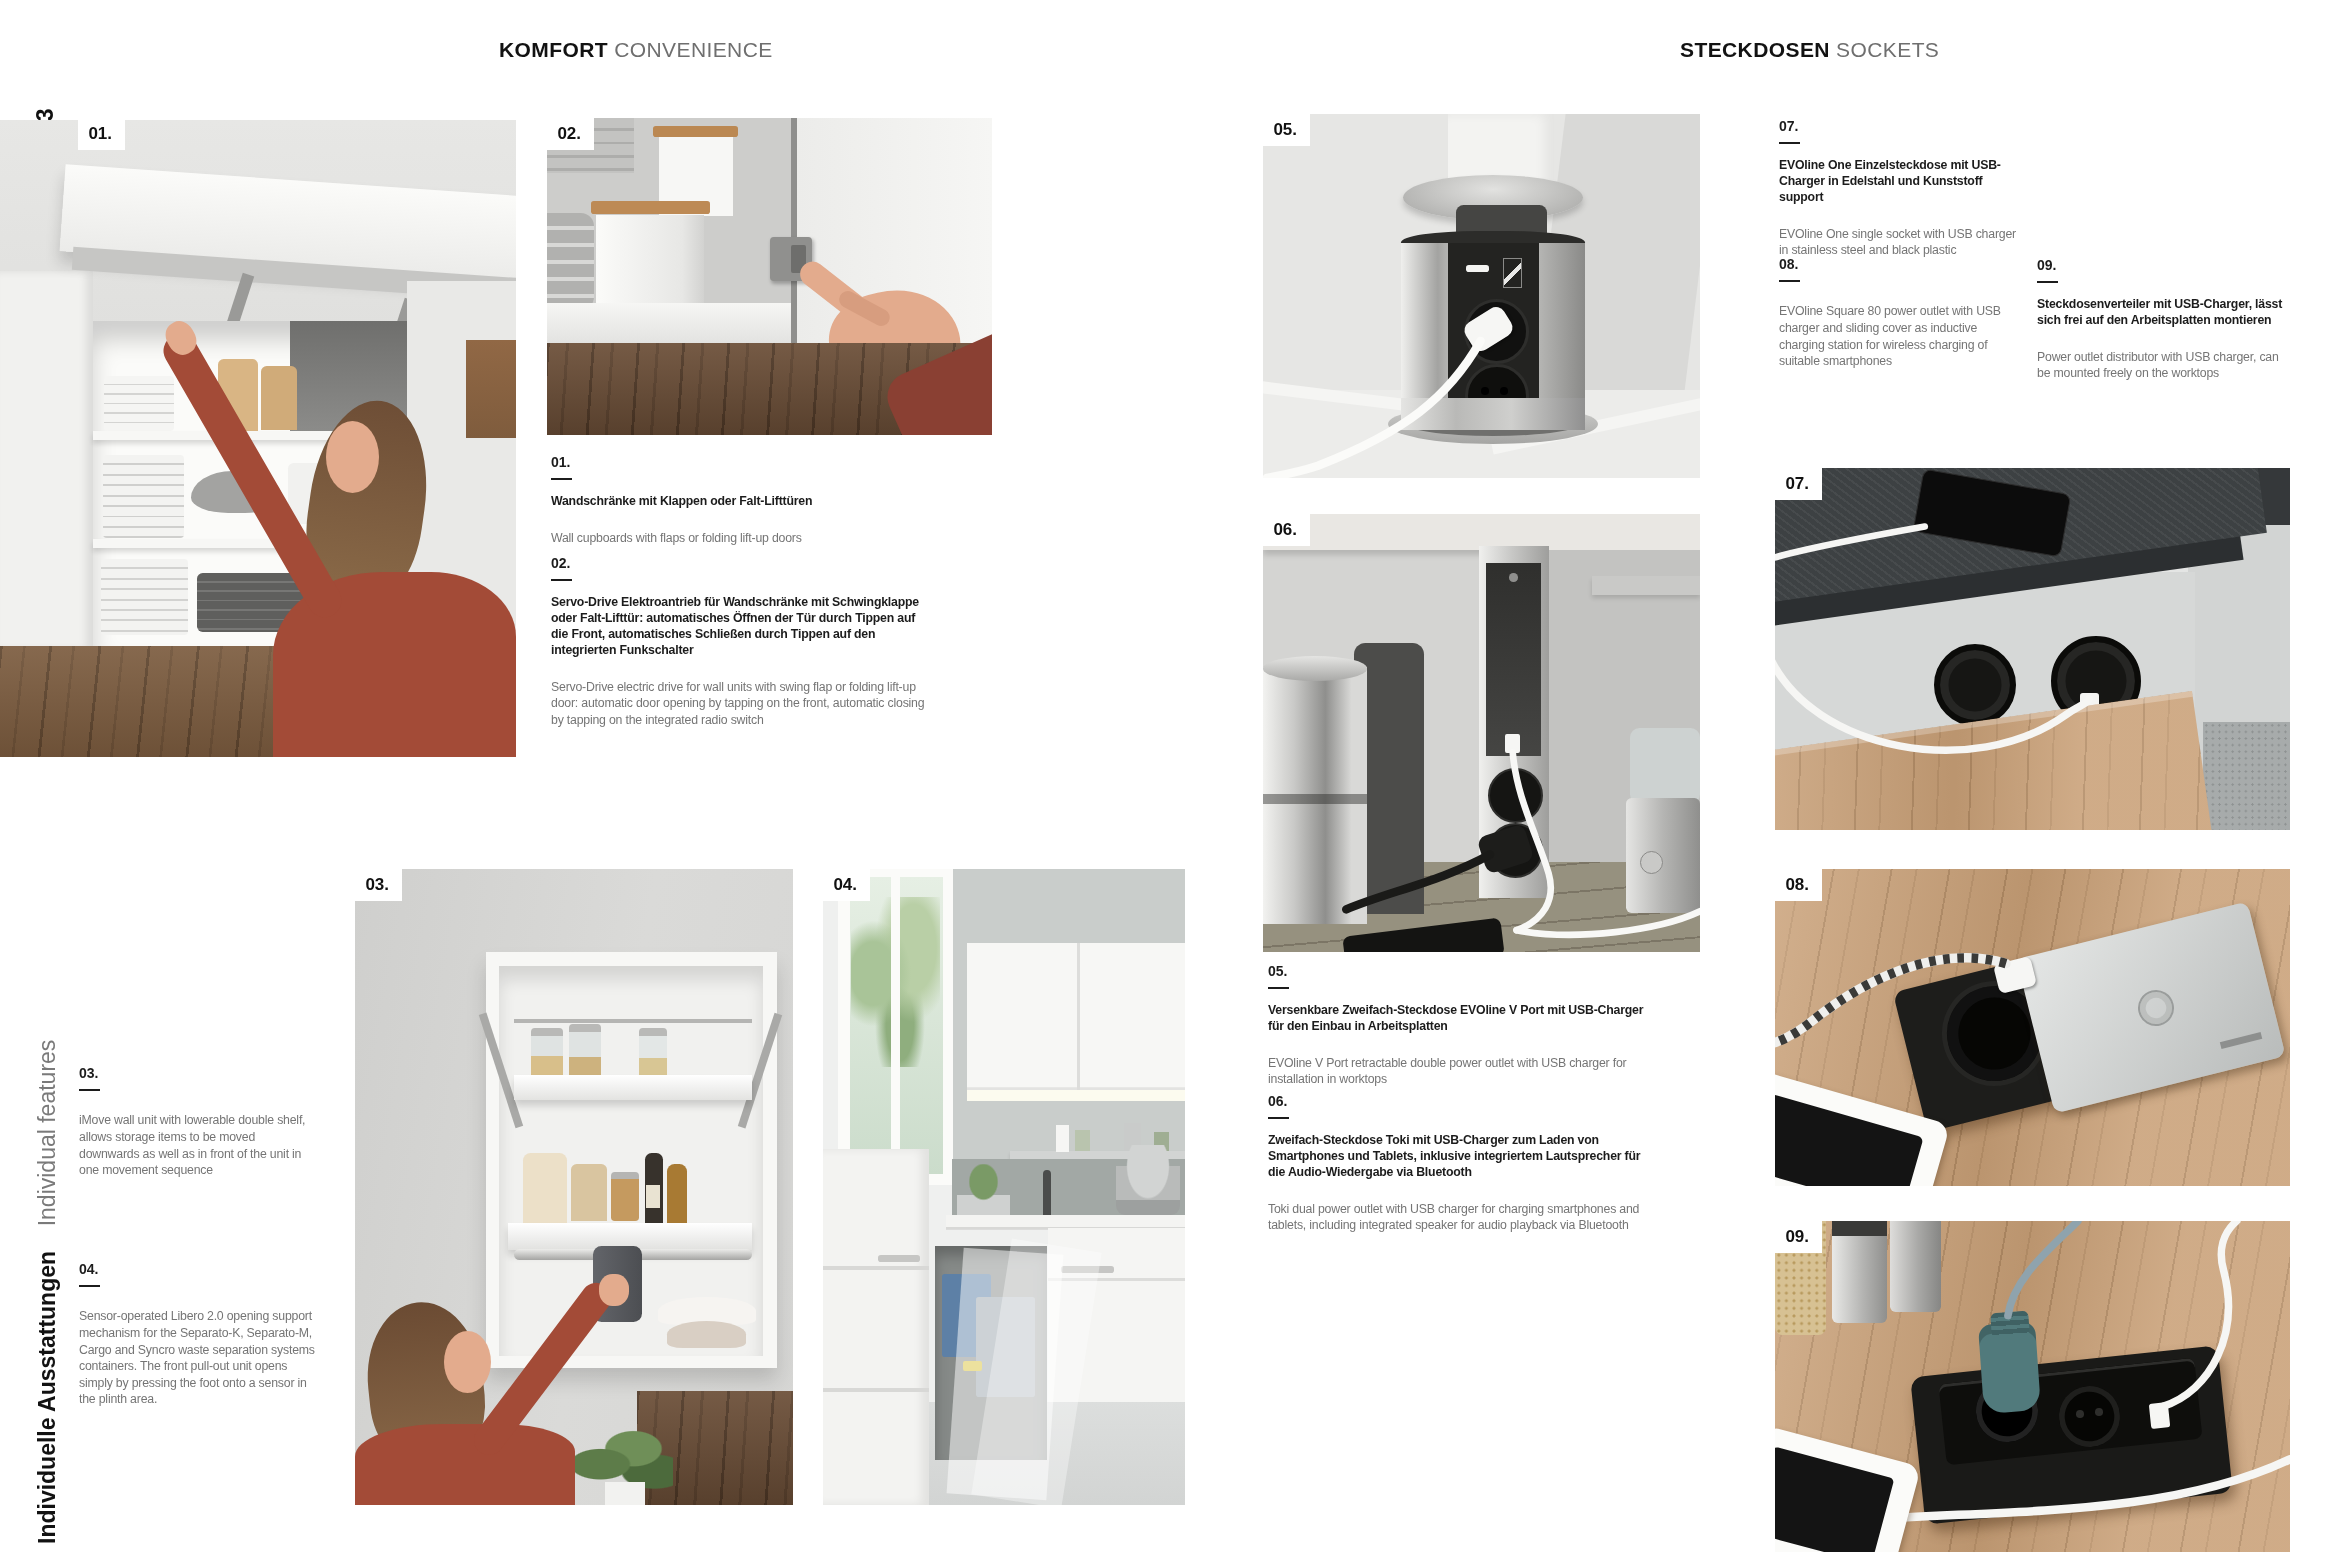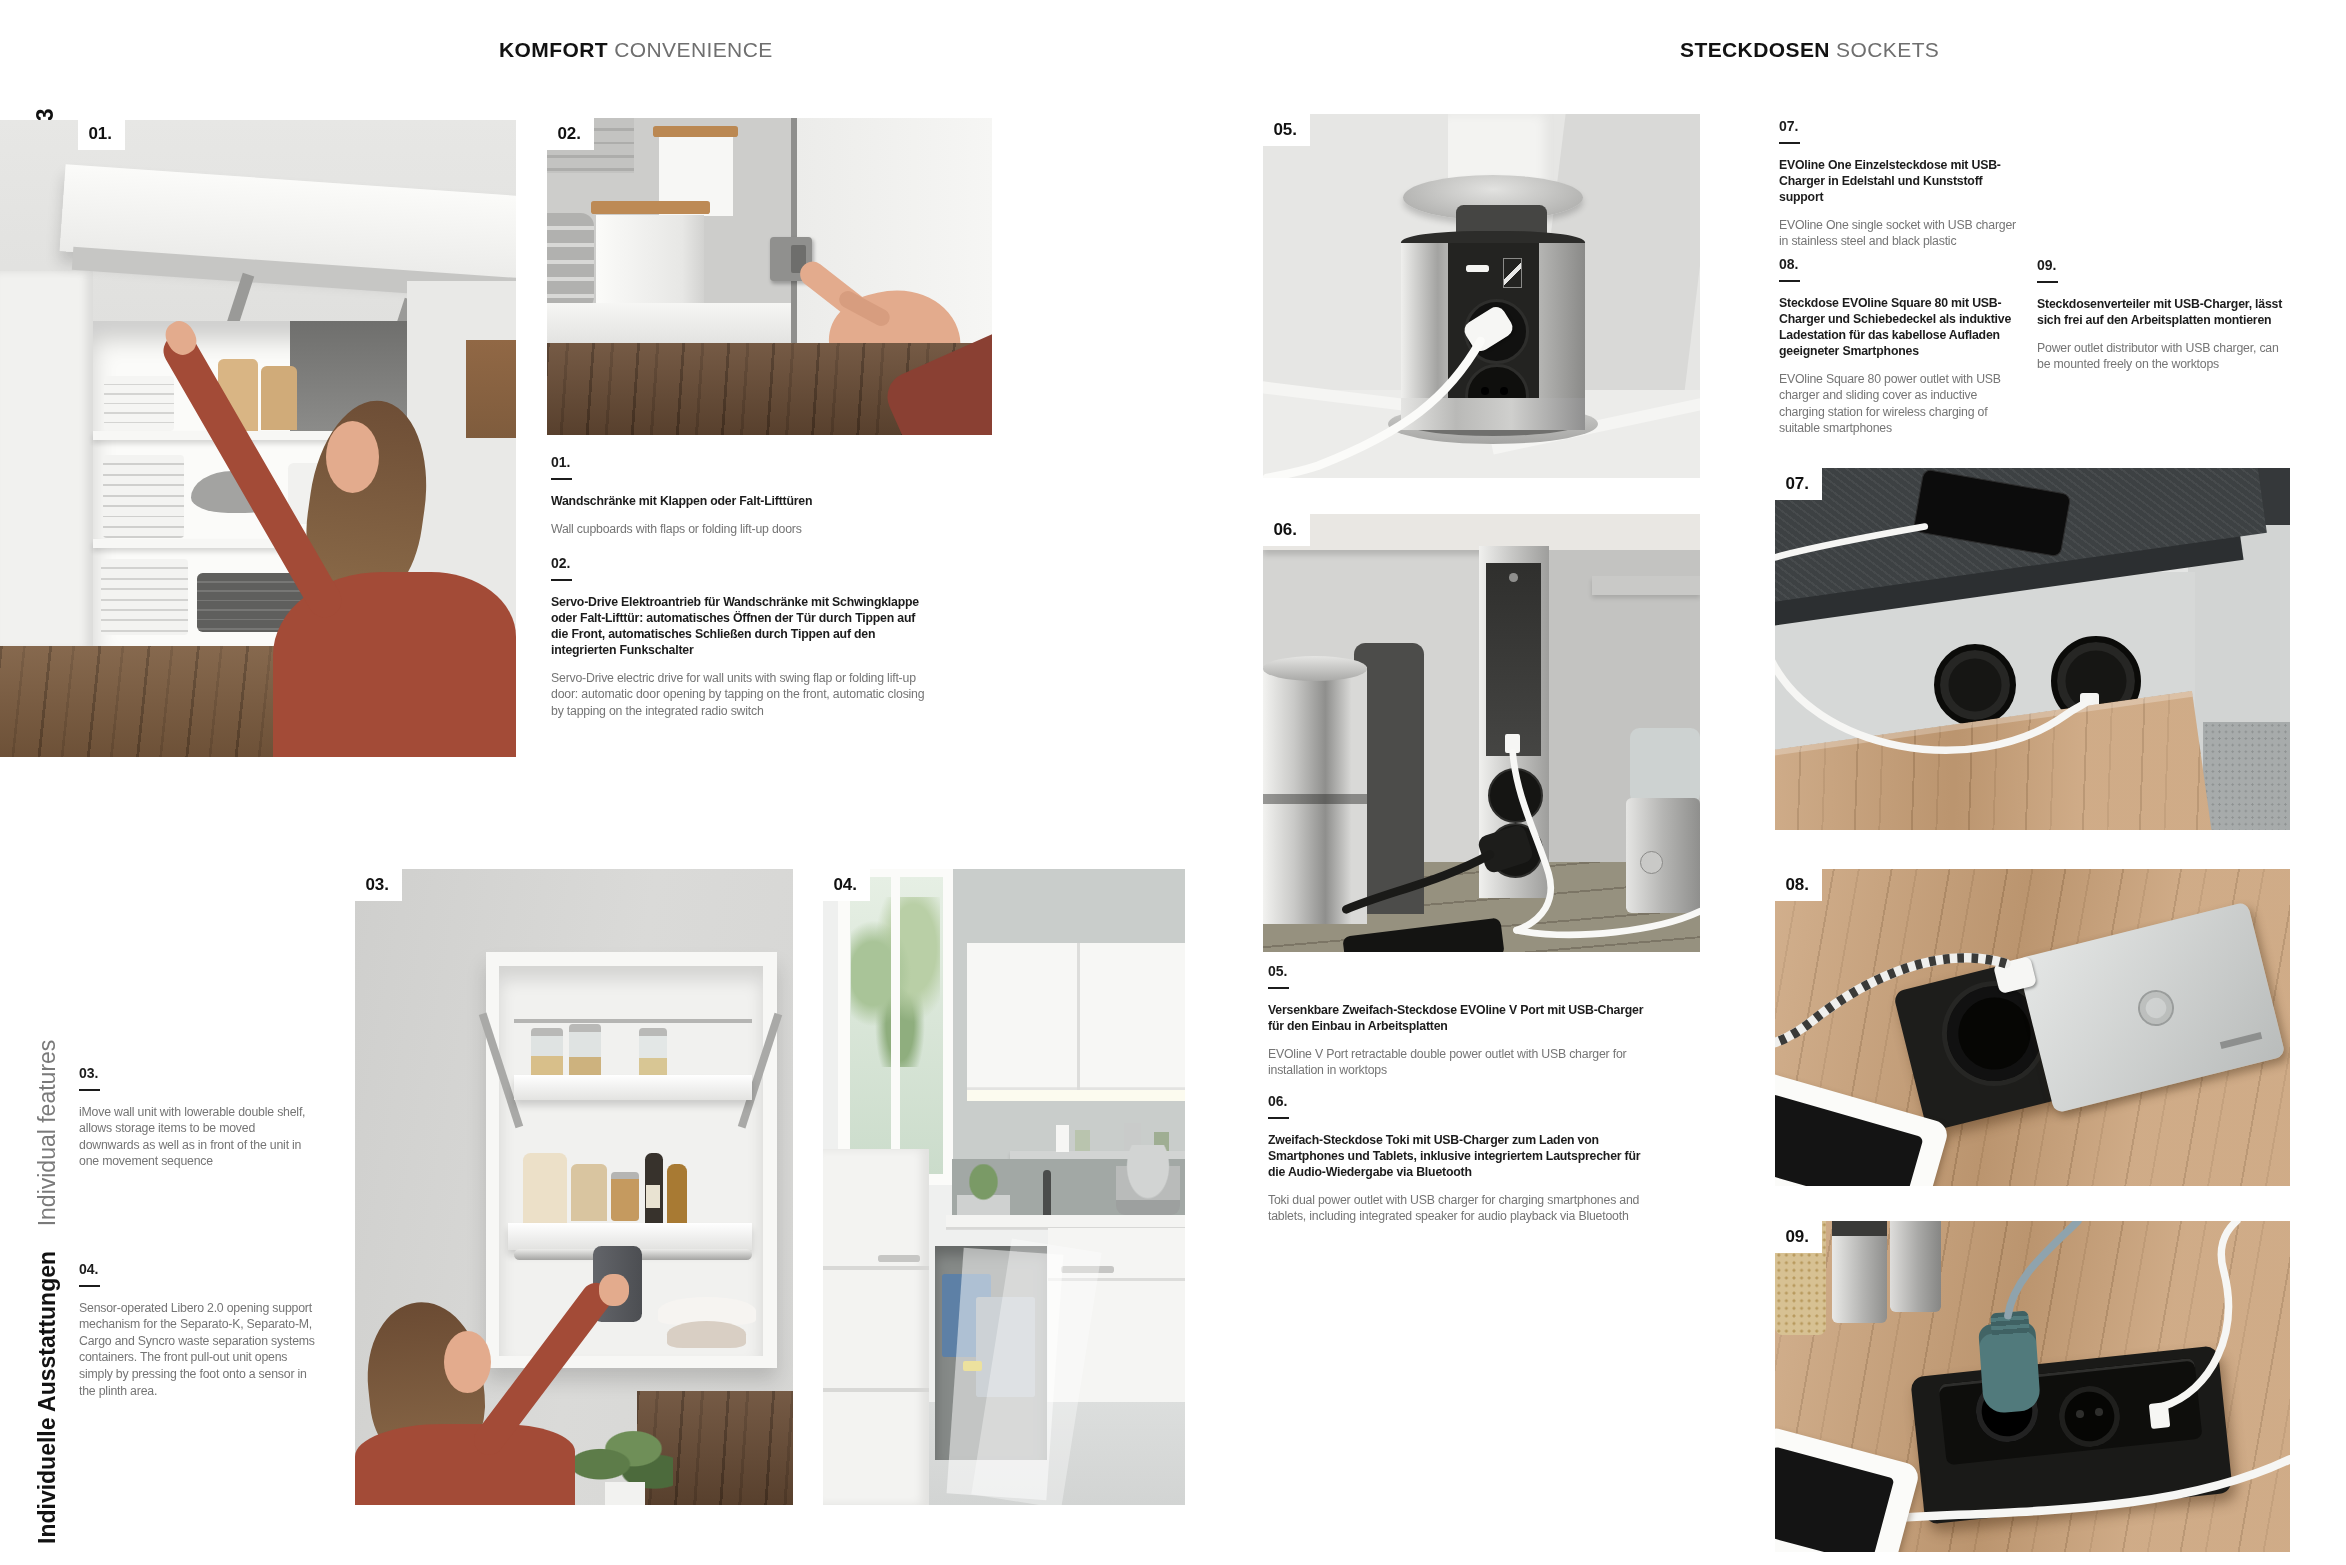--- a/index.html
+++ b/index.html
@@ -12,21 +12,21 @@
   .hdr{position:absolute;top:38px;font-size:21px;letter-spacing:0.4px;white-space:nowrap;}
   .hdr .b{font-weight:bold;color:#121212;}
   .hdr .g{font-weight:normal;color:#6f6f6f;}
   .vert{position:absolute;transform:rotate(-90deg);transform-origin:0 0;white-space:nowrap;}
   .vert .b{font-weight:bold;color:#121212;}
   .vert .g{color:#7a7a7a;margin-left:24.6px;}
   .cap{position:absolute;}
   .cap .num{font-size:14px;font-weight:bold;color:#1c1c1c;}
   .cap .dash{width:21px;height:2.8px;background:#1c1c1c;margin:7.6px 0 12.3px 0;}
   .cap .de{font-size:12.3px;line-height:16px;font-weight:bold;color:#1c1c1c;letter-spacing:-0.2px;}
-  .cap .en{font-size:12.3px;line-height:16.6px;color:#757575;margin-top:12px;letter-spacing:-0.2px;}
+  .cap .en{font-size:12.3px;line-height:16.6px;color:#757575;margin-top:21px;letter-spacing:-0.2px;}
   .woodA{background-color:#c9a077;background-image:
      linear-gradient(100deg,rgba(255,255,255,.16),rgba(0,0,0,.07) 45%,rgba(255,255,255,.12) 72%),
      repeating-linear-gradient(100deg,rgba(96,62,28,.22) 0 1.9px,rgba(0,0,0,0) 1.9px 24.6px,rgba(96,62,28,.12) 24.6px 26.5px,rgba(0,0,0,0) 26.5px 57px);}
   .woodB{background-color:#6b4e37;background-image:
      linear-gradient(180deg,rgba(255,255,255,.07),rgba(0,0,0,.18)),
      repeating-linear-gradient(94deg,rgba(28,16,7,.35) 0 2.8px,rgba(0,0,0,0) 2.8px 19px,rgba(28,16,7,.18) 19px 22px,rgba(0,0,0,0) 22px 45px);}
   .woodC{background-color:#7c5c3f;background-image:
      linear-gradient(180deg,rgba(255,255,255,.08),rgba(0,0,0,.12)),
      repeating-linear-gradient(96deg,rgba(30,18,8,.30) 0 2.8px,rgba(0,0,0,0) 2.8px 23px,rgba(30,18,8,.14) 23px 25.6px,rgba(0,0,0,0) 25.6px 49px);}
   .skin{background:#e3ab8d;}
@@ -273,21 +273,20 @@
 
   <div class="cap" style="left:1779px;top:118px;width:241px;">
     <div class="num">07.</div>
     <div class="dash"></div>
     <div class="de">EVOline One Einzelsteckdose mit USB-Charger in Edelstahl und Kunststoff support</div>
     <div class="en">EVOline One single socket with USB charger in stainless steel and black plastic</div>
   </div>
   <div class="cap" style="left:1779px;top:256px;width:241px;">
     <div class="num">08.</div>
     <div class="dash"></div>
-    <div class="de">Steckdose EVOline Square 80 mit USB-Charger und Schiebedeckel als induktive Ladestation für das kabellose Aufladen geeigneter Smartphones</div>
     <div class="en">EVOline Square 80 power outlet with USB charger and sliding cover as inductive charging station for wireless charging of suitable smartphones</div>
   </div>
   <div class="cap" style="left:2037px;top:257px;width:246px;">
     <div class="num">09.</div>
     <div class="dash"></div>
     <div class="de">Steckdosenverteiler mit USB-Charger, lässt sich frei auf den Arbeitsplatten montieren</div>
     <div class="en">Power outlet distributor with USB charger, can be mounted freely on the worktops</div>
   </div>
 
   <div class="ph" style="left:1775px;top:468px;width:515px;height:362px;background:#e4e5e4;">

